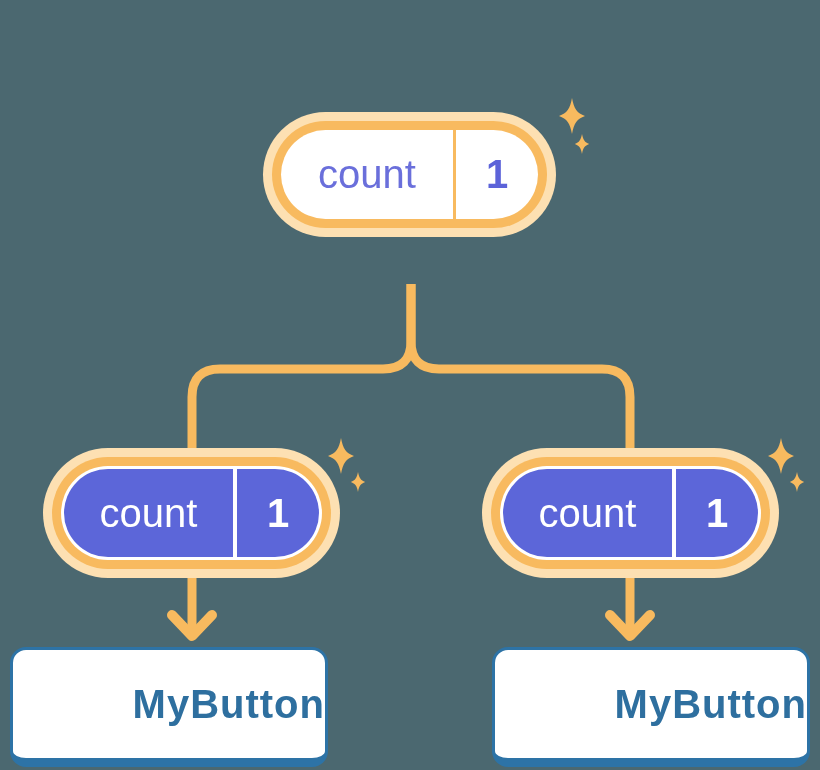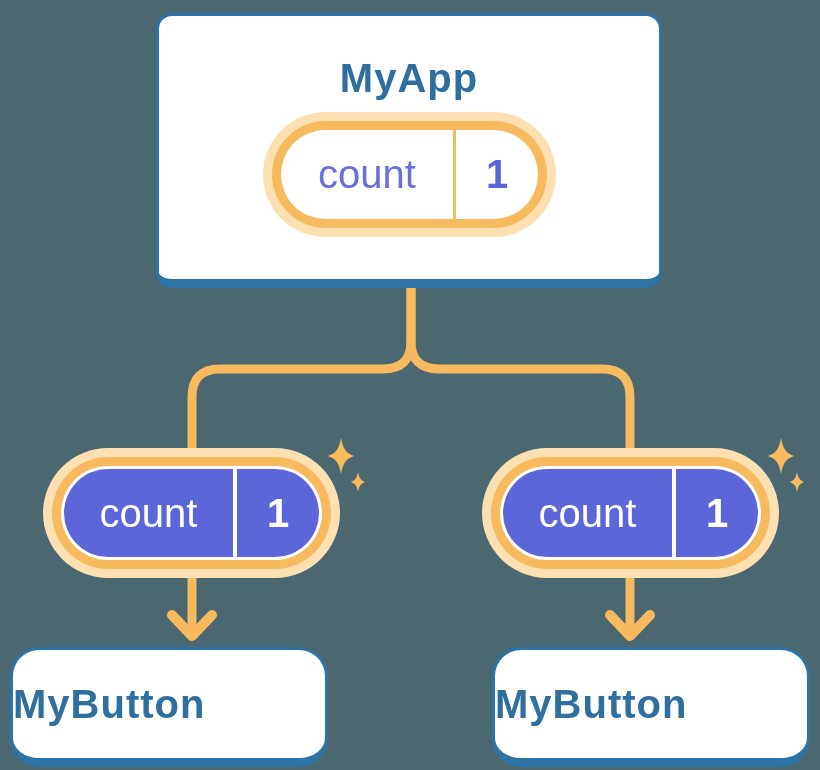--- a/index.html
+++ b/index.html
@@ -6,21 +6,21 @@
   .canvas{
     position:relative;width:820px;height:770px;background:#4B6870;
     overflow:hidden;font-family:"Liberation Sans",sans-serif;
   }
   .layer-svg{position:absolute;left:0;top:0;z-index:0;}
   .card{
     position:absolute;background:#ffffff;border:3px solid #2D73A6;
     border-bottom-width:9px;border-radius:16px;box-sizing:border-box;z-index:1;
   }
   .card-root{left:156px;top:13px;width:506px;height:275px;}
-  .card-leaf{display:flex;align-items:center;justify-content:flex-start;border-radius:29px;}
+  .card-leaf{display:flex;align-items:center;justify-content:flex-end;}
   .card-leaf-left{left:10px;top:647px;width:318px;height:120px;}
   .card-leaf-right{left:492px;top:647px;width:318px;height:120px;}
   .card-title{
     color:#2E6F9F;font-size:40px;font-weight:600;letter-spacing:1px;
     text-align:center;white-space:nowrap;
   }
   .root-title{position:absolute;left:0;right:0;top:40px;}
   .pill{
     position:absolute;z-index:2;background:#FDE0B2;border-radius:999px;
     padding:9px;box-sizing:border-box;display:flex;
@@ -62,23 +62,20 @@
       <path transform="translate(341,456)" d="M0 -18 C2 -7 5 -3 13 0 C5 3 2 7 0 18 C-2 7 -5 3 -13 0 C-5 -3 -2 -7 0 -18 Z"></path>
       <path transform="translate(358,482) scale(0.55)" d="M0 -18 C2 -7 5 -3 13 0 C5 3 2 7 0 18 C-2 7 -5 3 -13 0 C-5 -3 -2 -7 0 -18 Z"></path>
     </g>
 
     <g fill="#F8BA5F">
       <path transform="translate(781,456)" d="M0 -18 C2 -7 5 -3 13 0 C5 3 2 7 0 18 C-2 7 -5 3 -13 0 C-5 -3 -2 -7 0 -18 Z"></path>
       <path transform="translate(797,482) scale(0.55)" d="M0 -18 C2 -7 5 -3 13 0 C5 3 2 7 0 18 C-2 7 -5 3 -13 0 C-5 -3 -2 -7 0 -18 Z"></path>
     </g>
   </svg>
 
-  <div class="card card-root">
-    <div class="card-title root-title">MyApp</div>
-  </div>
 
   <div class="pill pill-root">
     <div class="pill-ring">
       <div class="pill-face">
         <div class="cell cell-name">count</div>
         <div class="cell cell-value">1</div>
       </div>
     </div>
   </div>
 

